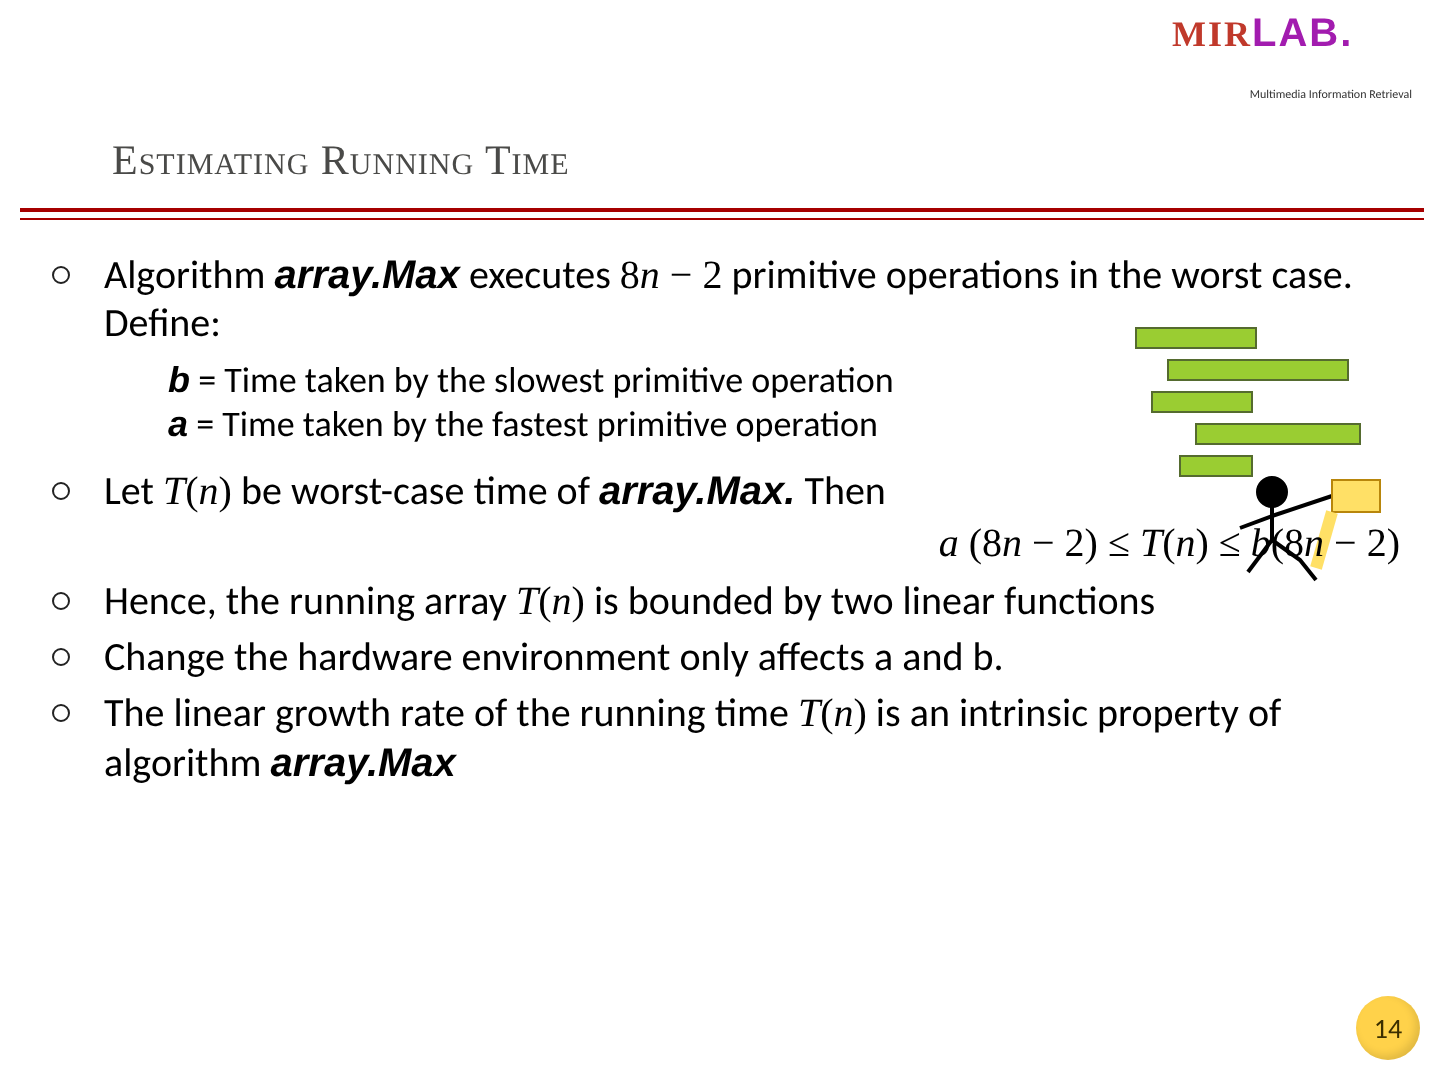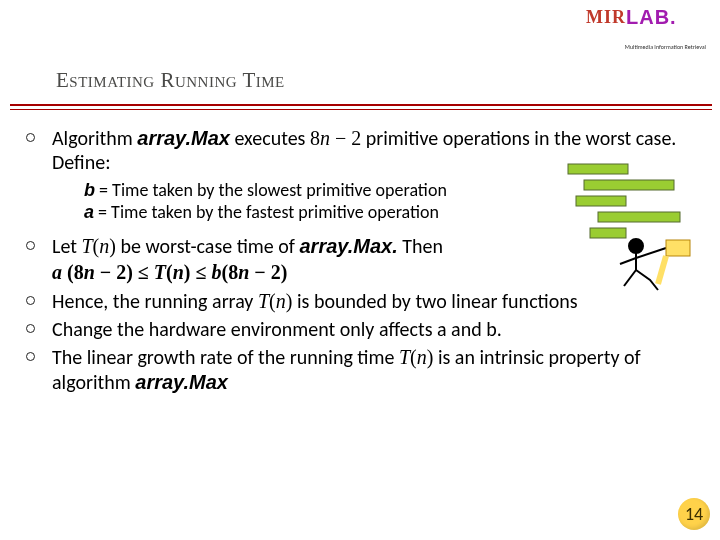--- a/index.html
+++ b/index.html
@@ -108,46 +108,45 @@
   .bi { font-family: Liberation Sans, sans-serif; font-style: italic; font-weight: bold; text-align: center; }
   .ital { font-family: "Times New Roman", Times, serif; font-style: italic; }
   .defs {
     margin: 4px 0 10px 32px;
     font-size: 18px;
     line-height: 1.25;
   }
   .defs .row { white-space: nowrap; }
   .centered {
     display: block;
-    text-align: left;
+    text-align: right;
     font-family: "Times New Roman", Times, serif;
     font-size: 20px;
     margin: 2px 0 4px 0;
-    font-weight: bold;
   }
   .illus {
     position: absolute;
     top: 20px;
     right: -4px;
     width: 150px;
     height: 150px;
     pointer-events: none;
   }
   .page-num {
     position: absolute;
     right: 10px;
     bottom: 10px;
     width: 32px;
     height: 32px;
     background: #ffd24a;
     border-radius: 50%;
     display: flex;
     align-items: center;
     justify-content: center;
-    font-size: 18px;
+    font-size: 14px;
     color: #3b2f00;
     box-shadow: inset -2px -2px 4px rgba(0,0,0,0.12);
   }
 </style>
 </head>
 <body>
 
 <div class="logo">
   <span class="mir">MIR</span><span class="lab">LAB.</span>
   <span class="sub">Multimedia Information Retrieval</span>

